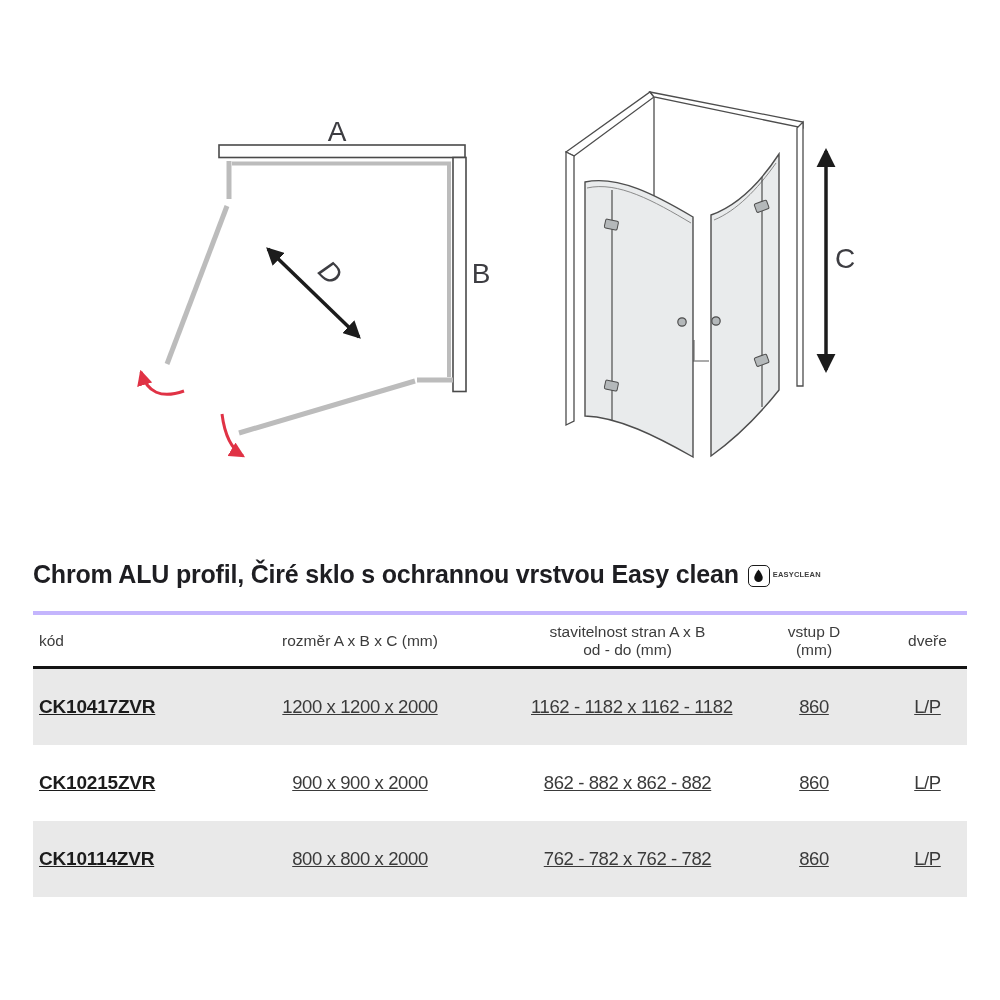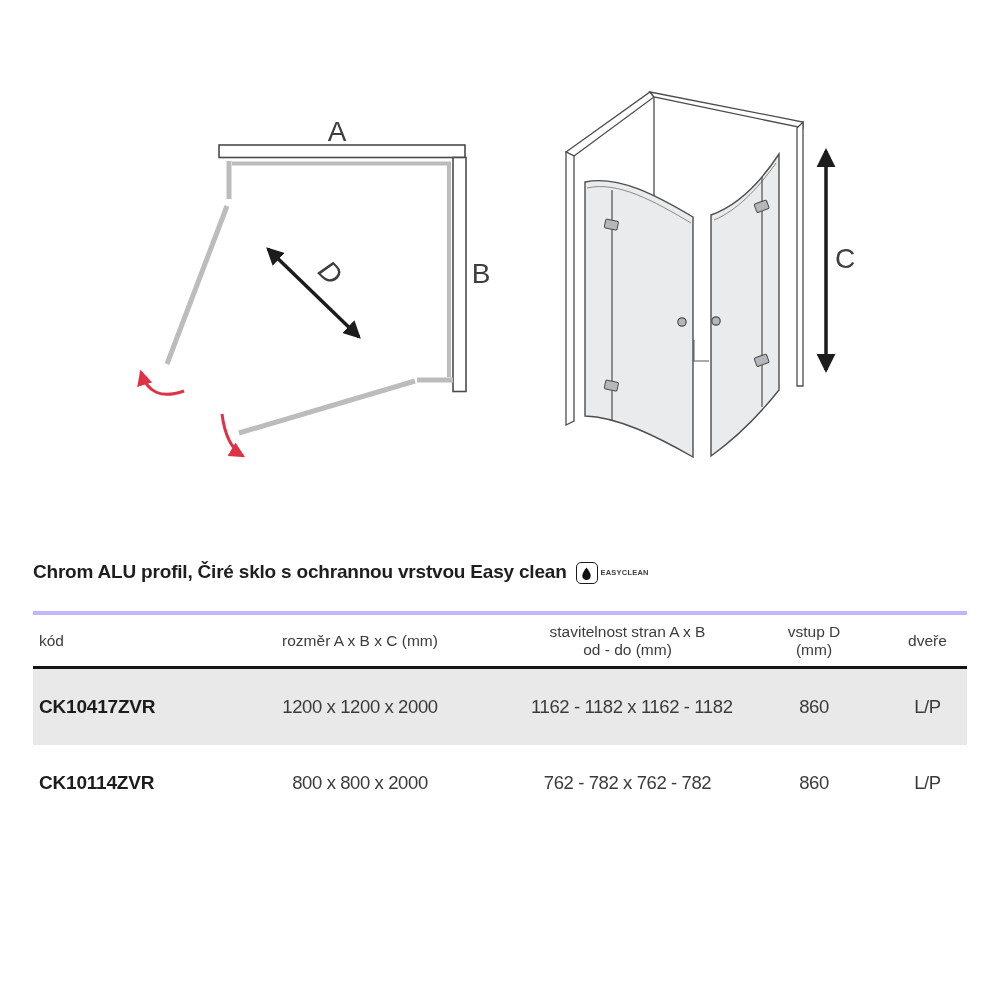--- a/index.html
+++ b/index.html
@@ -15,21 +15,21 @@
   .svg-topview{position:absolute;left:120px;top:92px;width:380px;height:390px;}
   .svg-3dview{position:absolute;left:555px;top:78px;width:312px;height:400px;}
   .dim-label{fill:#3d3d42;font-size:28px;font-family:"Liberation Sans",sans-serif;}
 
   
   .heading-row{
     position:absolute;left:33px;top:560px;width:934px;
     display:flex;align-items:center;gap:9px;
   }
   .page-title{
-    font-size:19px;font-weight:bold;color:#1e1e22;letter-spacing:-0.2px;
+    font-size:25px;font-weight:bold;color:#1e1e22;letter-spacing:-0.2px;
     white-space:nowrap;
   }
   .easyclean-badge{display:flex;align-items:center;gap:3px;margin-top:2px;}
   .badge-box{
     width:22px;height:22px;border:1.7px solid #1a1a1a;border-radius:5px;
     display:flex;align-items:center;justify-content:center;background:#fff;
     box-sizing:border-box;
   }
   .badge-text{
     display:flex;flex-direction:row;justify-content:center;
@@ -45,20 +45,21 @@
   }
   .spec-table thead th{
     font-weight:normal;font-size:15.5px;color:#3c3c3c;
     height:51px;vertical-align:middle;padding:0;line-height:1.15;
   }
   .spec-table thead tr{border-bottom:3px solid #141414;}
   .spec-table td{
     height:44px;font-size:18.5px;color:#3a3a3a;padding:16px;
     text-align:center;white-space:nowrap;letter-spacing:-0.4px;
     vertical-align:middle;
+    text-decoration:underline;
   }
   .spec-table tbody tr:nth-child(odd){background:#e9e9e9;}
   .spec-table th.col-kod, .spec-table td.col-kod{
     text-align:left;padding-left:6px;
   }
   .spec-table td.col-kod{font-weight:bold;color:#1c1c1c;font-size:19px;letter-spacing:-0.2px;}
 </style>
 </head>
 <body>
 
@@ -170,20 +171,27 @@
     </thead>
     <tbody>
       <tr>
         <td class="col-kod">CK10417ZVR</td>
         <td>1200 x 1200 x 2000</td>
         <td>1162 - 1182 x 1162 - 1182</td>
         <td>860</td>
         <td>L/P</td>
       </tr>
       <tr>
+        <td class="col-kod">CK10215ZVR</td>
+        <td>900 x 900 x 2000</td>
+        <td>862 - 882 x 862 - 882</td>
+        <td>860</td>
+        <td>L/P</td>
+      </tr>
+      <tr>
         <td class="col-kod">CK10114ZVR</td>
         <td>800 x 800 x 2000</td>
         <td>762 - 782 x 762 - 782</td>
         <td>860</td>
         <td>L/P</td>
       </tr>
     </tbody>
   </table>
 
 </div>

